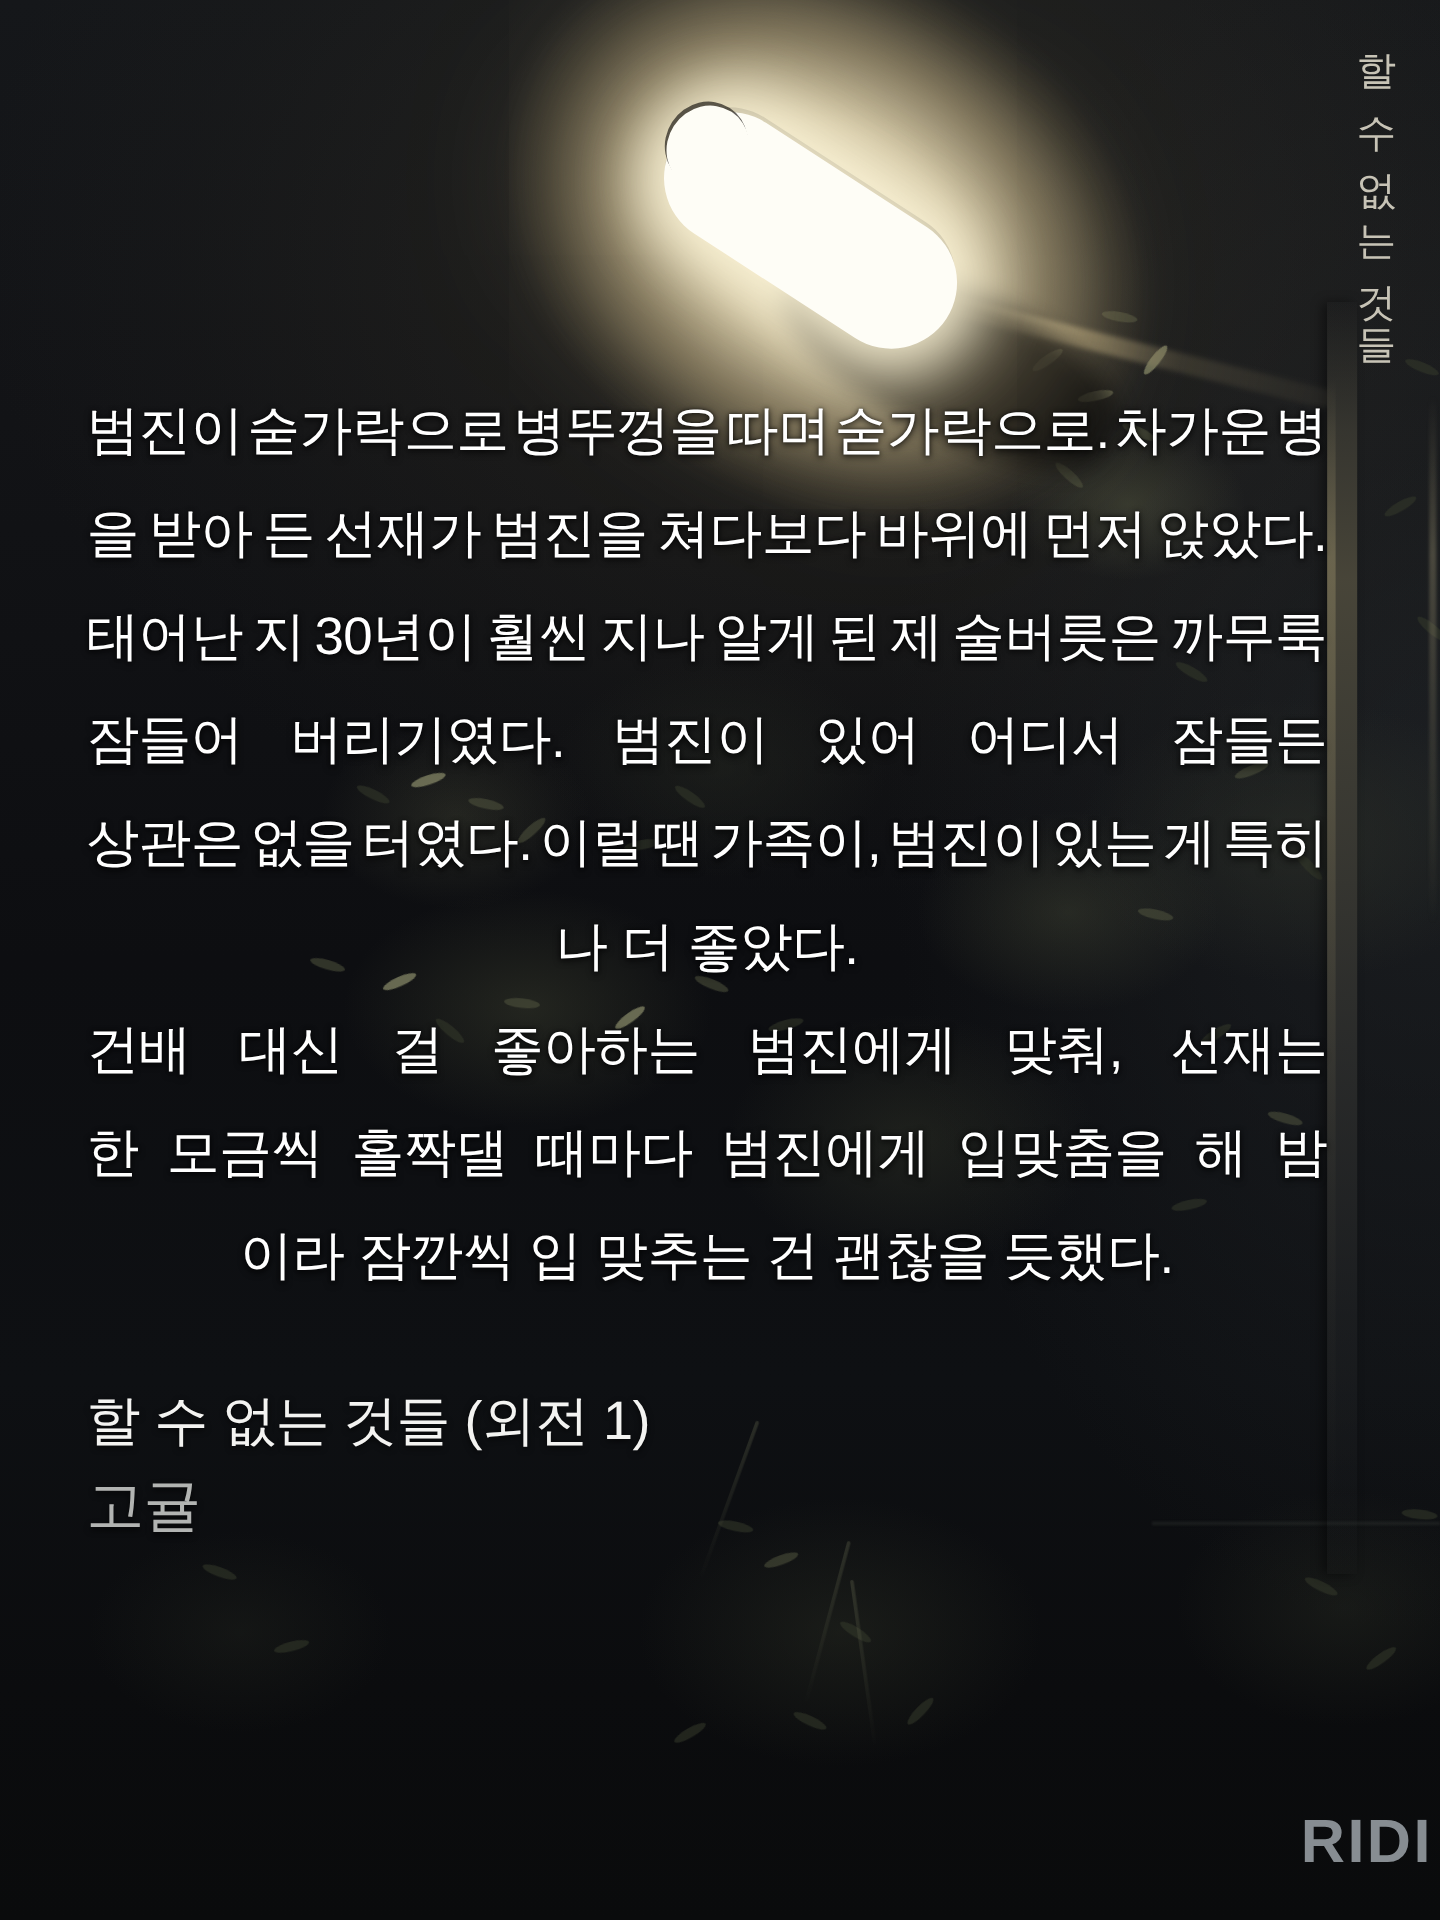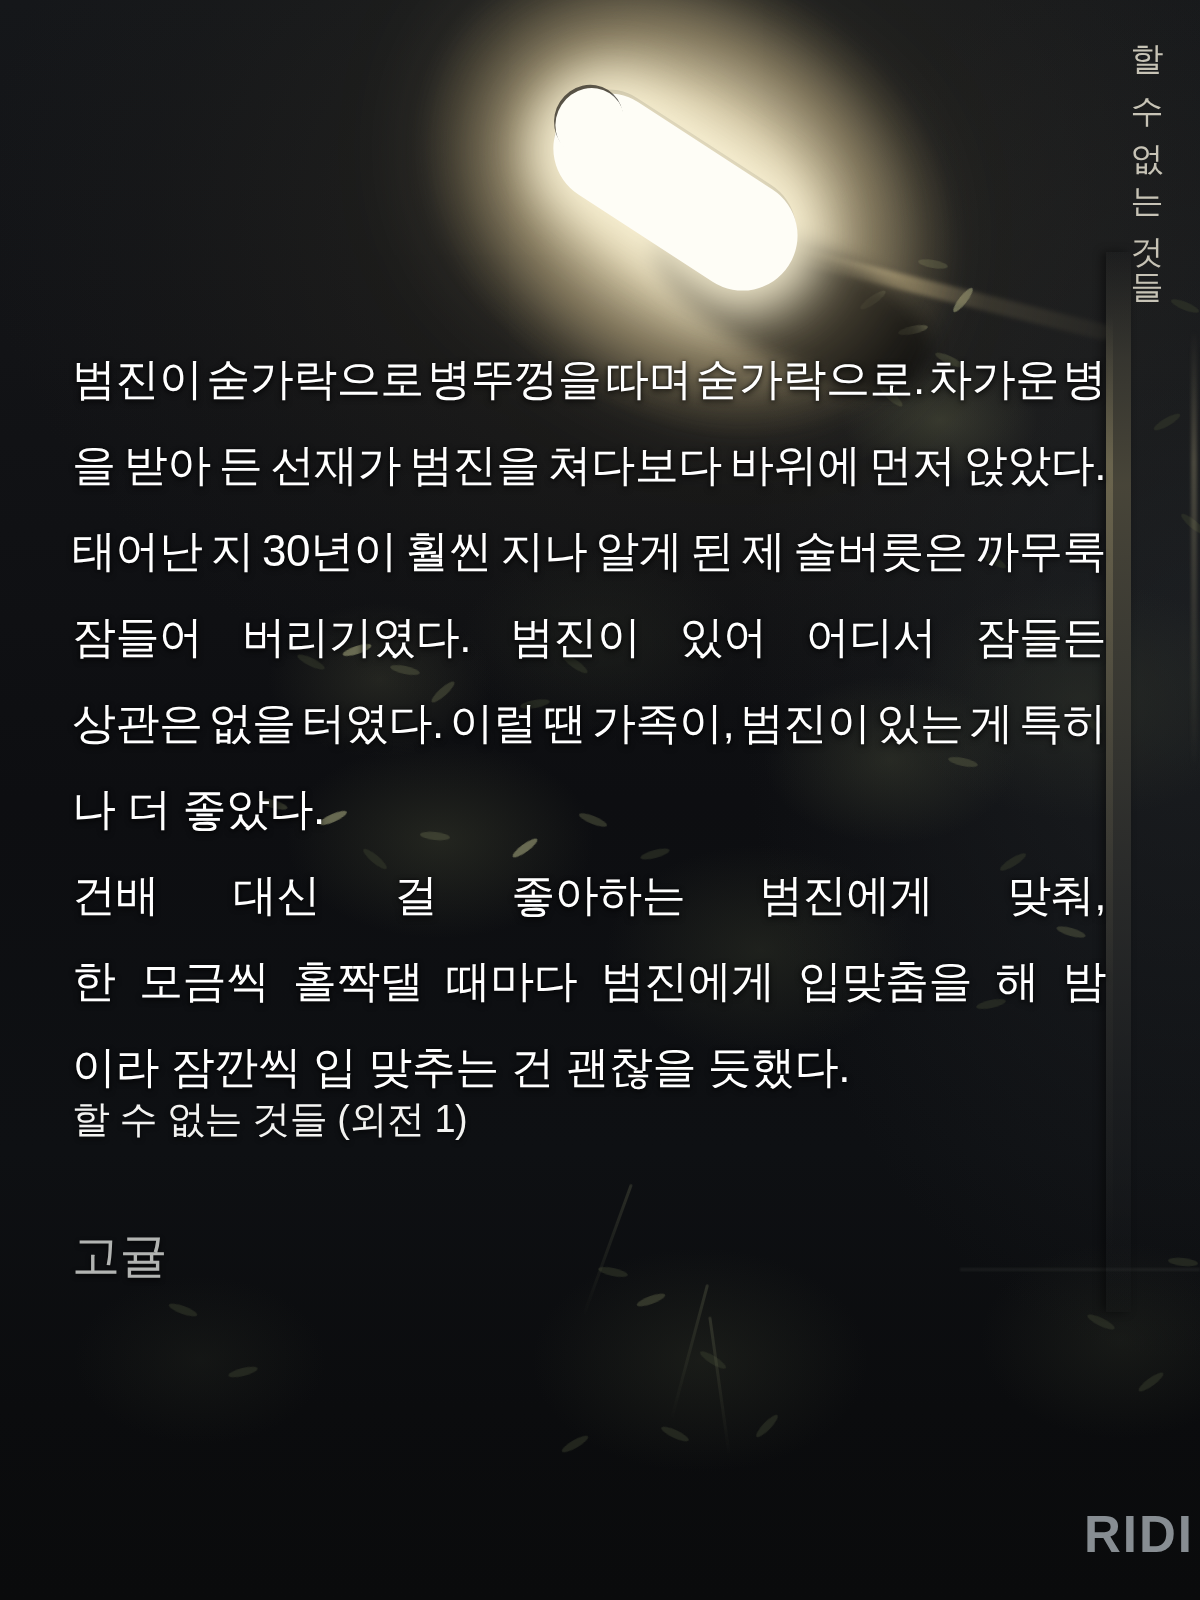--- a/index.html
+++ b/index.html
@@ -65,27 +65,27 @@
     background:#fefdf6;box-shadow:-3px -2px 0 rgba(18,16,12,.65);}
 
   
   .vtitle{position:absolute;left:1126px;top:42px;width:42px;display:flex;
     flex-direction:column;align-items:center;
     color:var(--vertical-title,#d6d2c3);font-size:33px;opacity:.92;}
   .vc{display:block;line-height:1;}
   .vc1{margin-top:19px}.vc2{margin-top:15px}.vc3{margin-top:9px}
   .vc4{margin-top:18px}.vc5{margin-top:2px}
 
-  .quote{position:absolute;left:72px;top:336px;width:1034px;z-index:10;}
+  .quote{position:absolute;left:72px;top:316px;width:1034px;z-index:10;text-align:center;}
   .qline{margin:0;height:86px;line-height:86px;font-size:44px;font-weight:400;
     color:var(--quote-text,#ffffff);letter-spacing:-.5px;white-space:nowrap;
     text-shadow:0 2px 6px rgba(0,0,0,.85),0 0 3px rgba(0,0,0,.55);}
   .qline.just{display:flex;justify-content:space-between;white-space:normal;}
 
-  .book-title{position:absolute;left:72px;top:1097px;font-size:38px;line-height:1.2;
+  .book-title{position:absolute;left:72px;top:1157px;font-size:45px;line-height:1.2;
     color:var(--book-title,#f3f3f1);letter-spacing:-.5px;z-index:10;
     text-shadow:0 2px 5px rgba(0,0,0,.7);}
   .book-author{position:absolute;left:72px;top:1227px;font-size:48px;line-height:1.2;
     color:var(--book-author,#b2b4b2);letter-spacing:-.5px;z-index:10;
     text-shadow:0 2px 5px rgba(0,0,0,.7);}
   .watermark{position:absolute;left:1052px;top:1509px;font-size:51px;font-weight:700;
     letter-spacing:2px;line-height:1;color:var(--watermark,#878d92);z-index:10;margin-left:32px;}
 </style>
 </head>
 <body>
@@ -211,20 +211,21 @@
         <span>특히</span>
       </p>
     <p class="qline">나 더 좋았다.</p>
     <p class="qline just">
         <span>건배</span>
         <span>대신</span>
         <span>걸</span>
         <span>좋아하는</span>
         <span>범진에게</span>
         <span>맞춰,</span>
+        <span>선재는</span>
       </p>
     <p class="qline just">
         <span>한</span>
         <span>모금씩</span>
         <span>홀짝댈</span>
         <span>때마다</span>
         <span>범진에게</span>
         <span>입맞춤을</span>
         <span>해</span>
         <span>밤</span>

